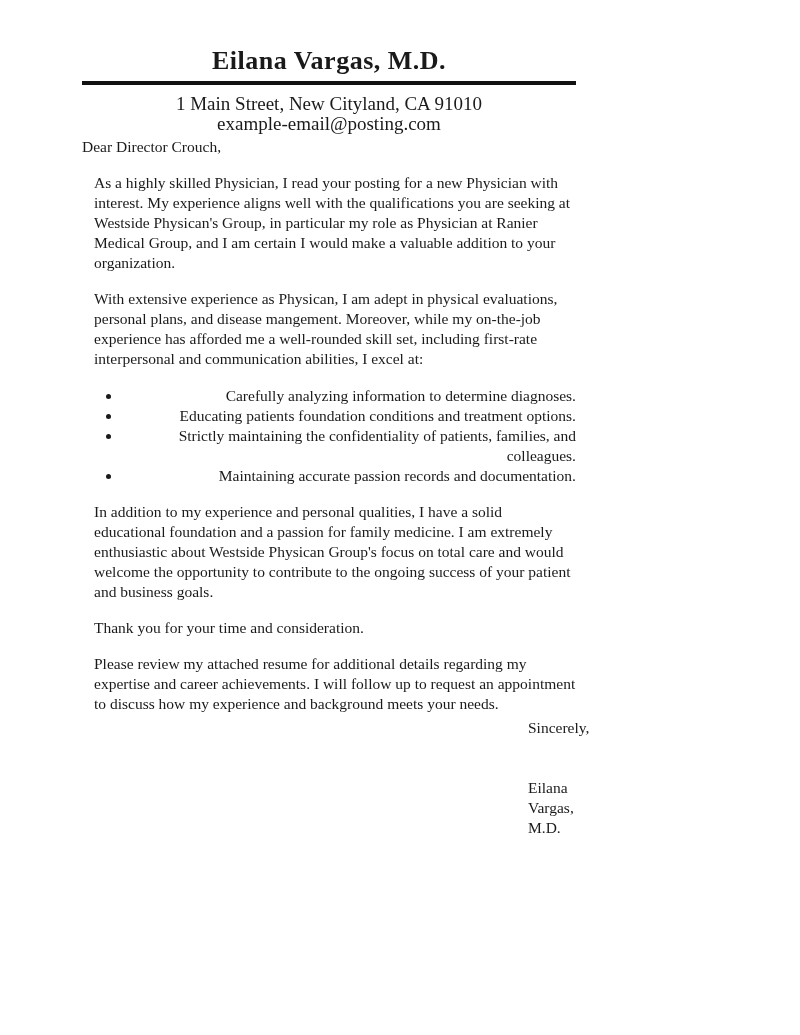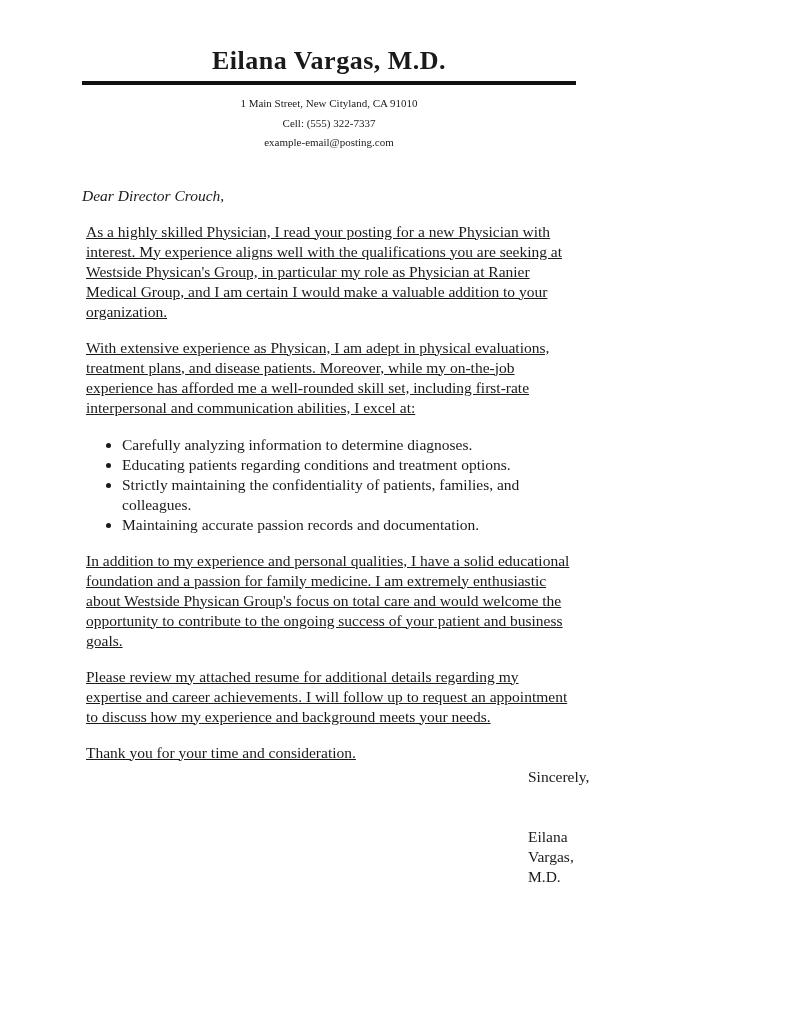--- a/index.html
+++ b/index.html
@@ -27,74 +27,73 @@
   }
   .header-rule {
     margin-top: 5px;
     height: 3px;
     border-top: 2px solid #111111;
     border-bottom: 2px solid #111111;
   }
   .contact {
     margin-top: 9px;
     text-align: center;
-    font-size: 11px;
+    font-size: 19px;
     line-height: 19.5px;
   }
   .body-text {
     font-size: 15.5px;
     line-height: 20px;
   }
-  .salutation { margin-top: 33px; font-style: italic; }
-  p.para { margin: 16px 0 0 4px; text-decoration: underline; }
+  .salutation { margin-top: 4px; }
+  p.para { margin: 16px 0 0 12px; }
   ul.bullets {
     margin: 17px 0 0 0;
     padding: 0 0 0 40px;
     list-style-type: disc;
   }
-  ul.bullets li { margin: 0; padding-left: 0; }
+  ul.bullets li { margin: 0; padding-left: 0; text-align: right; }
   .sig-block { margin-left: 446px; }
   .valediction { margin-top: 4px; }
   .signature-name { margin-top: 40px; }
 </style>
 </head>
 <body>
 
 <div class="page">
 
   <div class="doc-title">Eilana Vargas, M.D.</div>
 
   <div class="header-rule"></div>
 
   <div class="contact">
     <div>1 Main Street, New Cityland, CA 91010</div>
-    <div>Cell: (555) 322-7337</div>
     <div>example-email@posting.com</div>
   </div>
 
   <div class="body-text">
 
     <div class="salutation">Dear Director Crouch,</div>
 
     <p class="para">As a highly skilled Physician, I read your posting for a new Physician with interest. My experience aligns well with the qualifications you are seeking at Westside Physican's Group, in particular my role as Physician at Ranier Medical Group, and I am certain I would make a valuable addition to your organization.</p>
 
-    <p class="para">With extensive experience as Physican, I am adept in physical evaluations, treatment plans, and disease patients. Moreover, while my on-the-job experience has afforded me a well-rounded skill set, including first-rate interpersonal and communication abilities, I excel at:</p>
+    <p class="para">With extensive experience as Physican, I am adept in physical evaluations, personal plans, and disease mangement. Moreover, while my on-the-job experience has afforded me a well-rounded skill set, including first-rate interpersonal and communication abilities, I excel at:</p>
 
     <ul class="bullets">
       <li>Carefully analyzing information to determine diagnoses.</li>
-      <li>Educating patients regarding conditions and treatment options.</li>
+      <li>Educating patients foundation conditions and treatment options.</li>
       <li>Strictly maintaining the confidentiality of patients, families, and colleagues.</li>
       <li>Maintaining accurate passion records and documentation.</li>
     </ul>
 
     <p class="para">In addition to my experience and personal qualities, I have a solid educational foundation and a passion for family medicine. I am extremely enthusiastic about Westside Physican Group's focus on total care and would welcome the opportunity to contribute to the ongoing success of your patient and business goals.</p>
 
+    <p class="para">Thank you for your time and consideration.</p>
+
     <p class="para">Please review my attached resume for additional details regarding my expertise and career achievements. I will follow up to request an appointment to discuss how my experience and background meets your needs.</p>
-
-    <p class="para">Thank you for your time and consideration.</p>
 
     <div class="sig-block">
       <div class="valediction">Sincerely,</div>
       <div class="signature-name">Eilana Vargas, M.D.</div>
     </div>
 
   </div>
 </div>
 
 </body></html>

